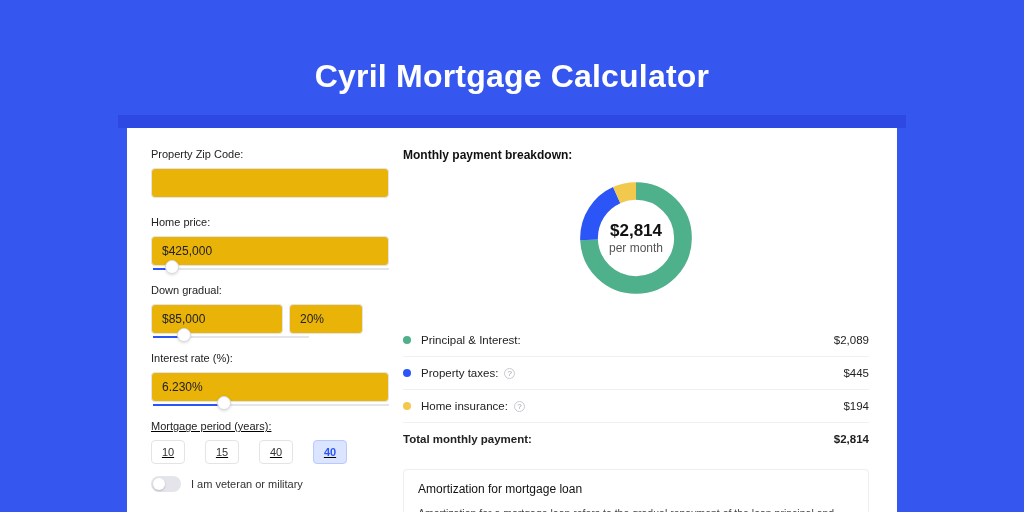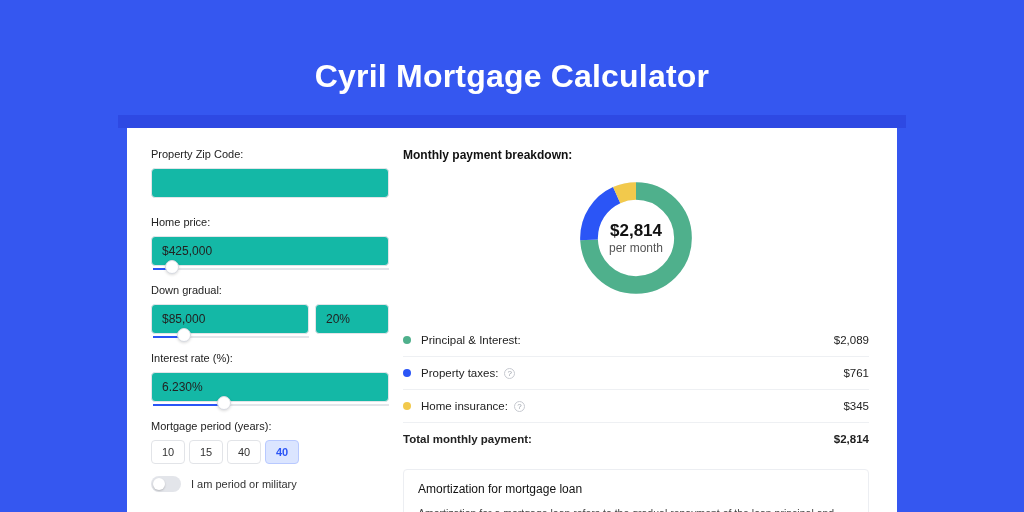--- a/index.html
+++ b/index.html
@@ -5,29 +5,29 @@
   * { box-sizing: border-box; margin: 0; padding: 0; }
   html, body { width: 1024px; height: 512px; overflow: hidden; font-family: -apple-system, BlinkMacSystemFont, "Segoe UI", Arial, sans-serif; }
   body { background: #3557f0; display: flex; flex-direction: column; align-items: center; }
   .page-title { color: #fff; font-size: 32px; font-weight: 700; margin-top: 58px; margin-bottom: 20px; letter-spacing: .2px; text-align:center; }
   .shadow-bar { width: 788px; height: 14px; background: #2e49e3; }
   .card { width: 770px; height: 400px; background: #fff; display: flex; overflow: hidden; }
   .left { width: 262px; padding: 20px 0 0 24px; }
   .right { flex: 1; padding: 20px 28px 0 14px; display:flex; flex-direction:column; }
   .label { font-size: 11px; color: #222; margin-bottom: 8px; }
   .field { position: relative; margin-bottom: 18px; }
-  .input { width: 238px; height: 30px; border: 1px solid #e2e4e8; border-radius: 4px; padding: 0 10px; font-size: 12px; color: #222; background:#14b8a6; }
-  .input.short1 { width: 158px; }
+  .input { width: 238px; height: 30px; border: 1px solid #e2e4e8; border-radius: 4px; padding: 0 10px; font-size: 12px; color: #222; background:#eab308; }
+  .input.short1 { width: 132px; }
   .input.short2 { width: 74px; }
   .row { display: flex; gap: 6px; }
   .slider-wrap { position: relative; height: 0; }
   .slider-track { position: absolute; left: 2px; height: 2px; background: #e3e5ea; }
   .slider-fill { position: absolute; left: 2px; height: 2px; background: #2b55f6; }
   .slider-thumb { position: absolute; top: -6px; width: 14px; height: 14px; border-radius: 50%; background: #fff; border: 1px solid #d8dbe2; box-shadow: 0 1px 3px rgba(0,0,0,.15); cursor: pointer; }
-  .periods { display: flex; gap: 4px; }
+  .periods { display: flex; gap: 20px; }
   .period-btn { width: 34px; height: 24px; border: 1px solid #e2e4e8; border-radius: 4px; background: #fff; font-size: 11px; color: #333; display:flex; align-items:center; justify-content:center; cursor:pointer; }
   .period-btn.active { background: #dbe5ff; border-color: #b8c9ff; color: #2b55f6; font-weight:600; }
   .toggle-row { display:flex; align-items:center; gap:10px; margin-top:8px; }
   .toggle { width: 30px; height: 16px; border-radius: 10px; background: #e3e5ea; position: relative; cursor:pointer; }
   .toggle::after { content:""; position:absolute; left:2px; top:2px; width:12px; height:12px; border-radius:50%; background:#fff; box-shadow:0 1px 2px rgba(0,0,0,.2); }
   .toggle-label { font-size: 11px; color:#333; }
   .section-title { font-size: 12px; font-weight: 700; color: #111; margin-bottom: 10px; }
   .donut-area { display:flex; justify-content:center; padding: 4px 0 18px; }
   .donut { position: relative; width: 124px; height: 124px; }
   .donut svg { width: 124px; height: 124px; transform: rotate(-90deg); }
@@ -86,33 +86,33 @@
     <div class="field">
       <div class="label">Interest rate (%):</div>
       <input class="input" type="text" value="6.230%" style="">
       <div class="slider-wrap">
         <div class="slider-track" style="width:236px; top:2px;"></div>
         <div class="slider-fill" style="top: 2px; width: 70.8px;" id="ir-fill"></div>
         <div class="slider-thumb" id="ir-thumb" style="left: 65.8px;"></div>
       </div>
     </div>
 
-    <div class="field" style="margin-bottom:12px;">
+    <div class="field" style="margin-bottom:12px;text-decoration:underline;">
       <div class="label">Mortgage period (years):</div>
       <div class="periods" id="periods">
           <div class="period-btn">10</div>
           <div class="period-btn">15</div>
           <div class="period-btn">40</div>
           <div class="period-btn active">40</div>
         </div>
     </div>
 
     <div class="toggle-row">
       <div class="toggle"></div>
-      <div class="toggle-label">I am period or military</div>
+      <div class="toggle-label">I am veteran or military</div>
     </div>
 
   </div>
 
   <div class="right">
     <div class="section-title">Monthly payment breakdown:</div>
 
     <div class="donut-area">
       <div class="donut">
         <svg viewBox="0 0 42 42">
@@ -132,26 +132,26 @@
 
     <div class="legend" id="legend">
         <div class="legend-row">
           <span class="dot" style="background:#4fb08c"></span>
           <span class="legend-label">Principal &amp; Interest:</span>
           <span class="legend-val">$2,089</span>
         </div>
         <div class="legend-row">
           <span class="dot" style="background:#2b55f6"></span>
           <span class="legend-label">Property taxes: <span class="info-icon">?</span></span>
-          <span class="legend-val">$761</span>
+          <span class="legend-val">$445</span>
         </div>
         <div class="legend-row">
           <span class="dot" style="background:#f2c94c"></span>
           <span class="legend-label">Home insurance: <span class="info-icon">?</span></span>
-          <span class="legend-val">$345</span>
+          <span class="legend-val">$194</span>
         </div>
         <div class="legend-row legend-total">
           <span class="legend-label">Total monthly payment:</span>
           <span class="legend-val">$2,814</span>
         </div>
       </div>
 
     <div class="amort-box">
       <div class="amort-title">Amortization for mortgage loan</div>
       <div class="amort-text">Amortization for a mortgage loan refers to the gradual repayment of the loan principal and interest over a specified</div>

